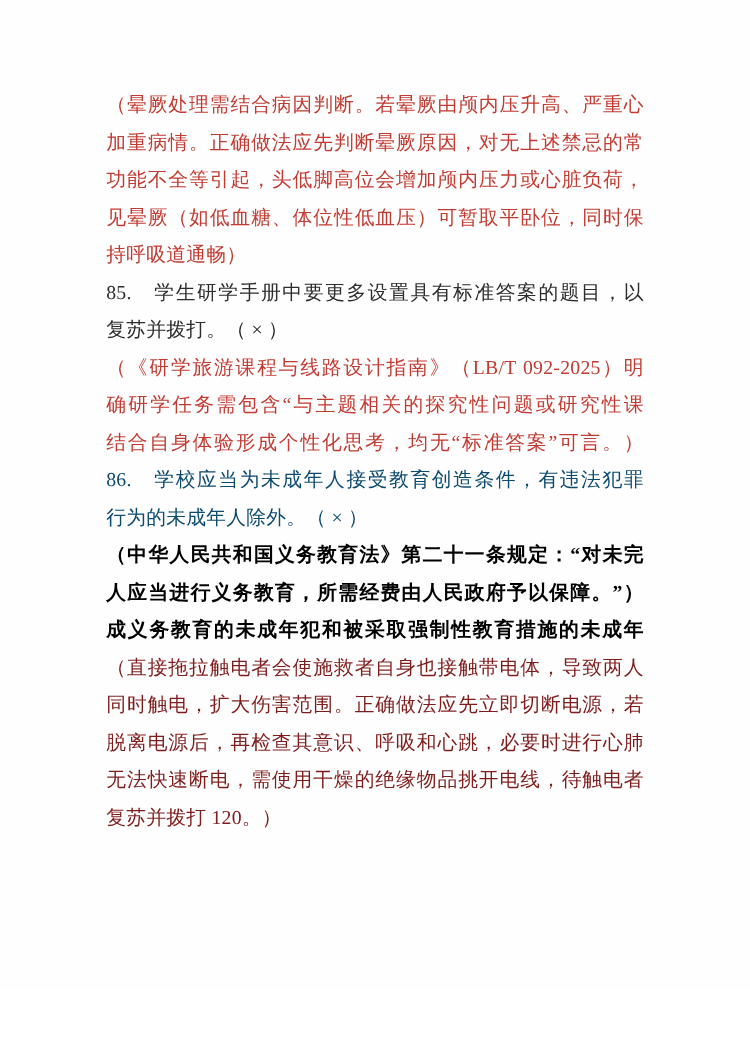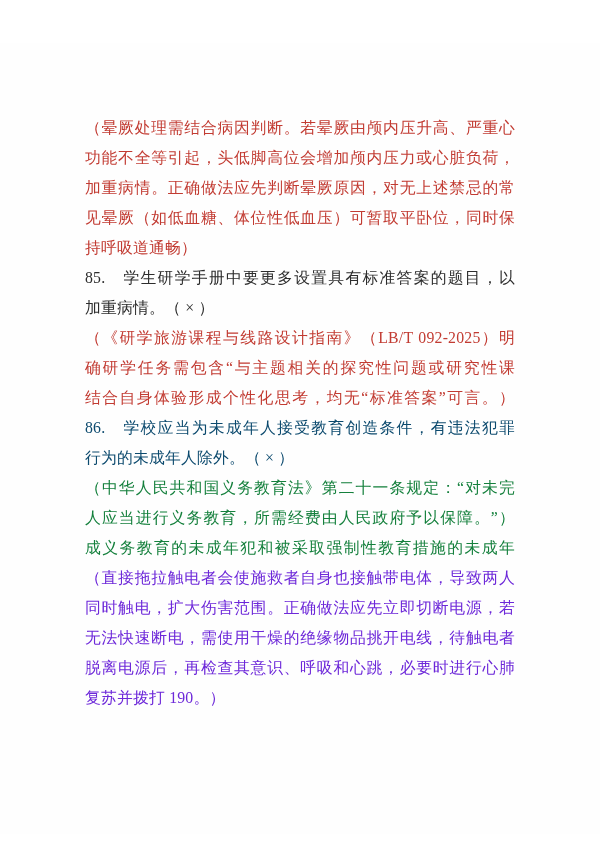--- a/index.html
+++ b/index.html
@@ -7,21 +7,20 @@
     padding: 0;
     background: #ffffff;
   }
   .page {
     position: relative;
     width: 600px;
     height: 791px;
     background: #fefefe;
     overflow: hidden;
     font-family: "Liberation Serif", "DejaVu Serif", serif;
-    margin-top: 43px;
   }
   .doc {
     position: absolute;
     left: 85px;
     top: 70px;
     width: 430px;
   }
   .para {
     margin: 0;
     padding: 0;
@@ -40,44 +39,44 @@
     text-align-last: justify;
   }
 </style>
 </head>
 <body>
 
 <div class="page" style="background: rgb(254, 254, 254);">
   <div class="doc">
       <div class="para" style="color: rgb(194, 59, 50);">
         <div class="line fill">（晕厥处理需结合病因判断。若晕厥由颅内压升高、严重心</div>
+        <div class="line fill">加重病情。正确做法应先判断晕厥原因，对无上述禁忌的常</div>
         <div class="line fill">功能不全等引起，头低脚高位会增加颅内压力或心脏负荷，</div>
-        <div class="line fill">加重病情。正确做法应先判断晕厥原因，对无上述禁忌的常</div>
         <div class="line fill">见晕厥（如低血糖、体位性低血压）可暂取平卧位，同时保</div>
         <div class="line">持呼吸道通畅）</div>
       </div>
       <div class="para" style="color: rgb(45, 45, 45);">
         <div class="line fill">85.　学生研学手册中要更多设置具有标准答案的题目，以</div>
-        <div class="line">加重病情。（ × ）</div>
+        <div class="line">复苏并拨打。（ × ）</div>
       </div>
       <div class="para" style="color: rgb(194, 59, 50);">
         <div class="line fill">（《研学旅游课程与线路设计指南》（LB/T 092-2025）明</div>
         <div class="line fill">确研学任务需包含“与主题相关的探究性问题或研究性课</div>
         <div class="line fill">结合自身体验形成个性化思考，均无“标准答案”可言。）</div>
       </div>
       <div class="para" style="color: #0c4a6e;">
         <div class="line fill">86.　学校应当为未成年人接受教育创造条件，有违法犯罪</div>
         <div class="line">行为的未成年人除外。（ × ）</div>
       </div>
-      <div class="para" style="color: #15803d;">
+      <div class="para" style="color: #000000; font-weight: bold;">
         <div class="line fill">（中华人民共和国义务教育法》第二十一条规定：“对未完</div>
         <div class="line fill">人应当进行义务教育，所需经费由人民政府予以保障。”）</div>
         <div class="line fill">成义务教育的未成年犯和被采取强制性教育措施的未成年</div>
       </div>
-      <div class="para" style="color: #6d28d9;">
+      <div class="para" style="color: #7f1d1d;">
         <div class="line fill">（直接拖拉触电者会使施救者自身也接触带电体，导致两人</div>
         <div class="line fill">同时触电，扩大伤害范围。正确做法应先立即切断电源，若</div>
+        <div class="line fill">脱离电源后，再检查其意识、呼吸和心跳，必要时进行心肺</div>
         <div class="line fill">无法快速断电，需使用干燥的绝缘物品挑开电线，待触电者</div>
-        <div class="line fill">脱离电源后，再检查其意识、呼吸和心跳，必要时进行心肺</div>
-        <div class="line">复苏并拨打 190。）</div>
+        <div class="line">复苏并拨打 120。）</div>
       </div>
     </div>
 </div>
 
 </body></html>

